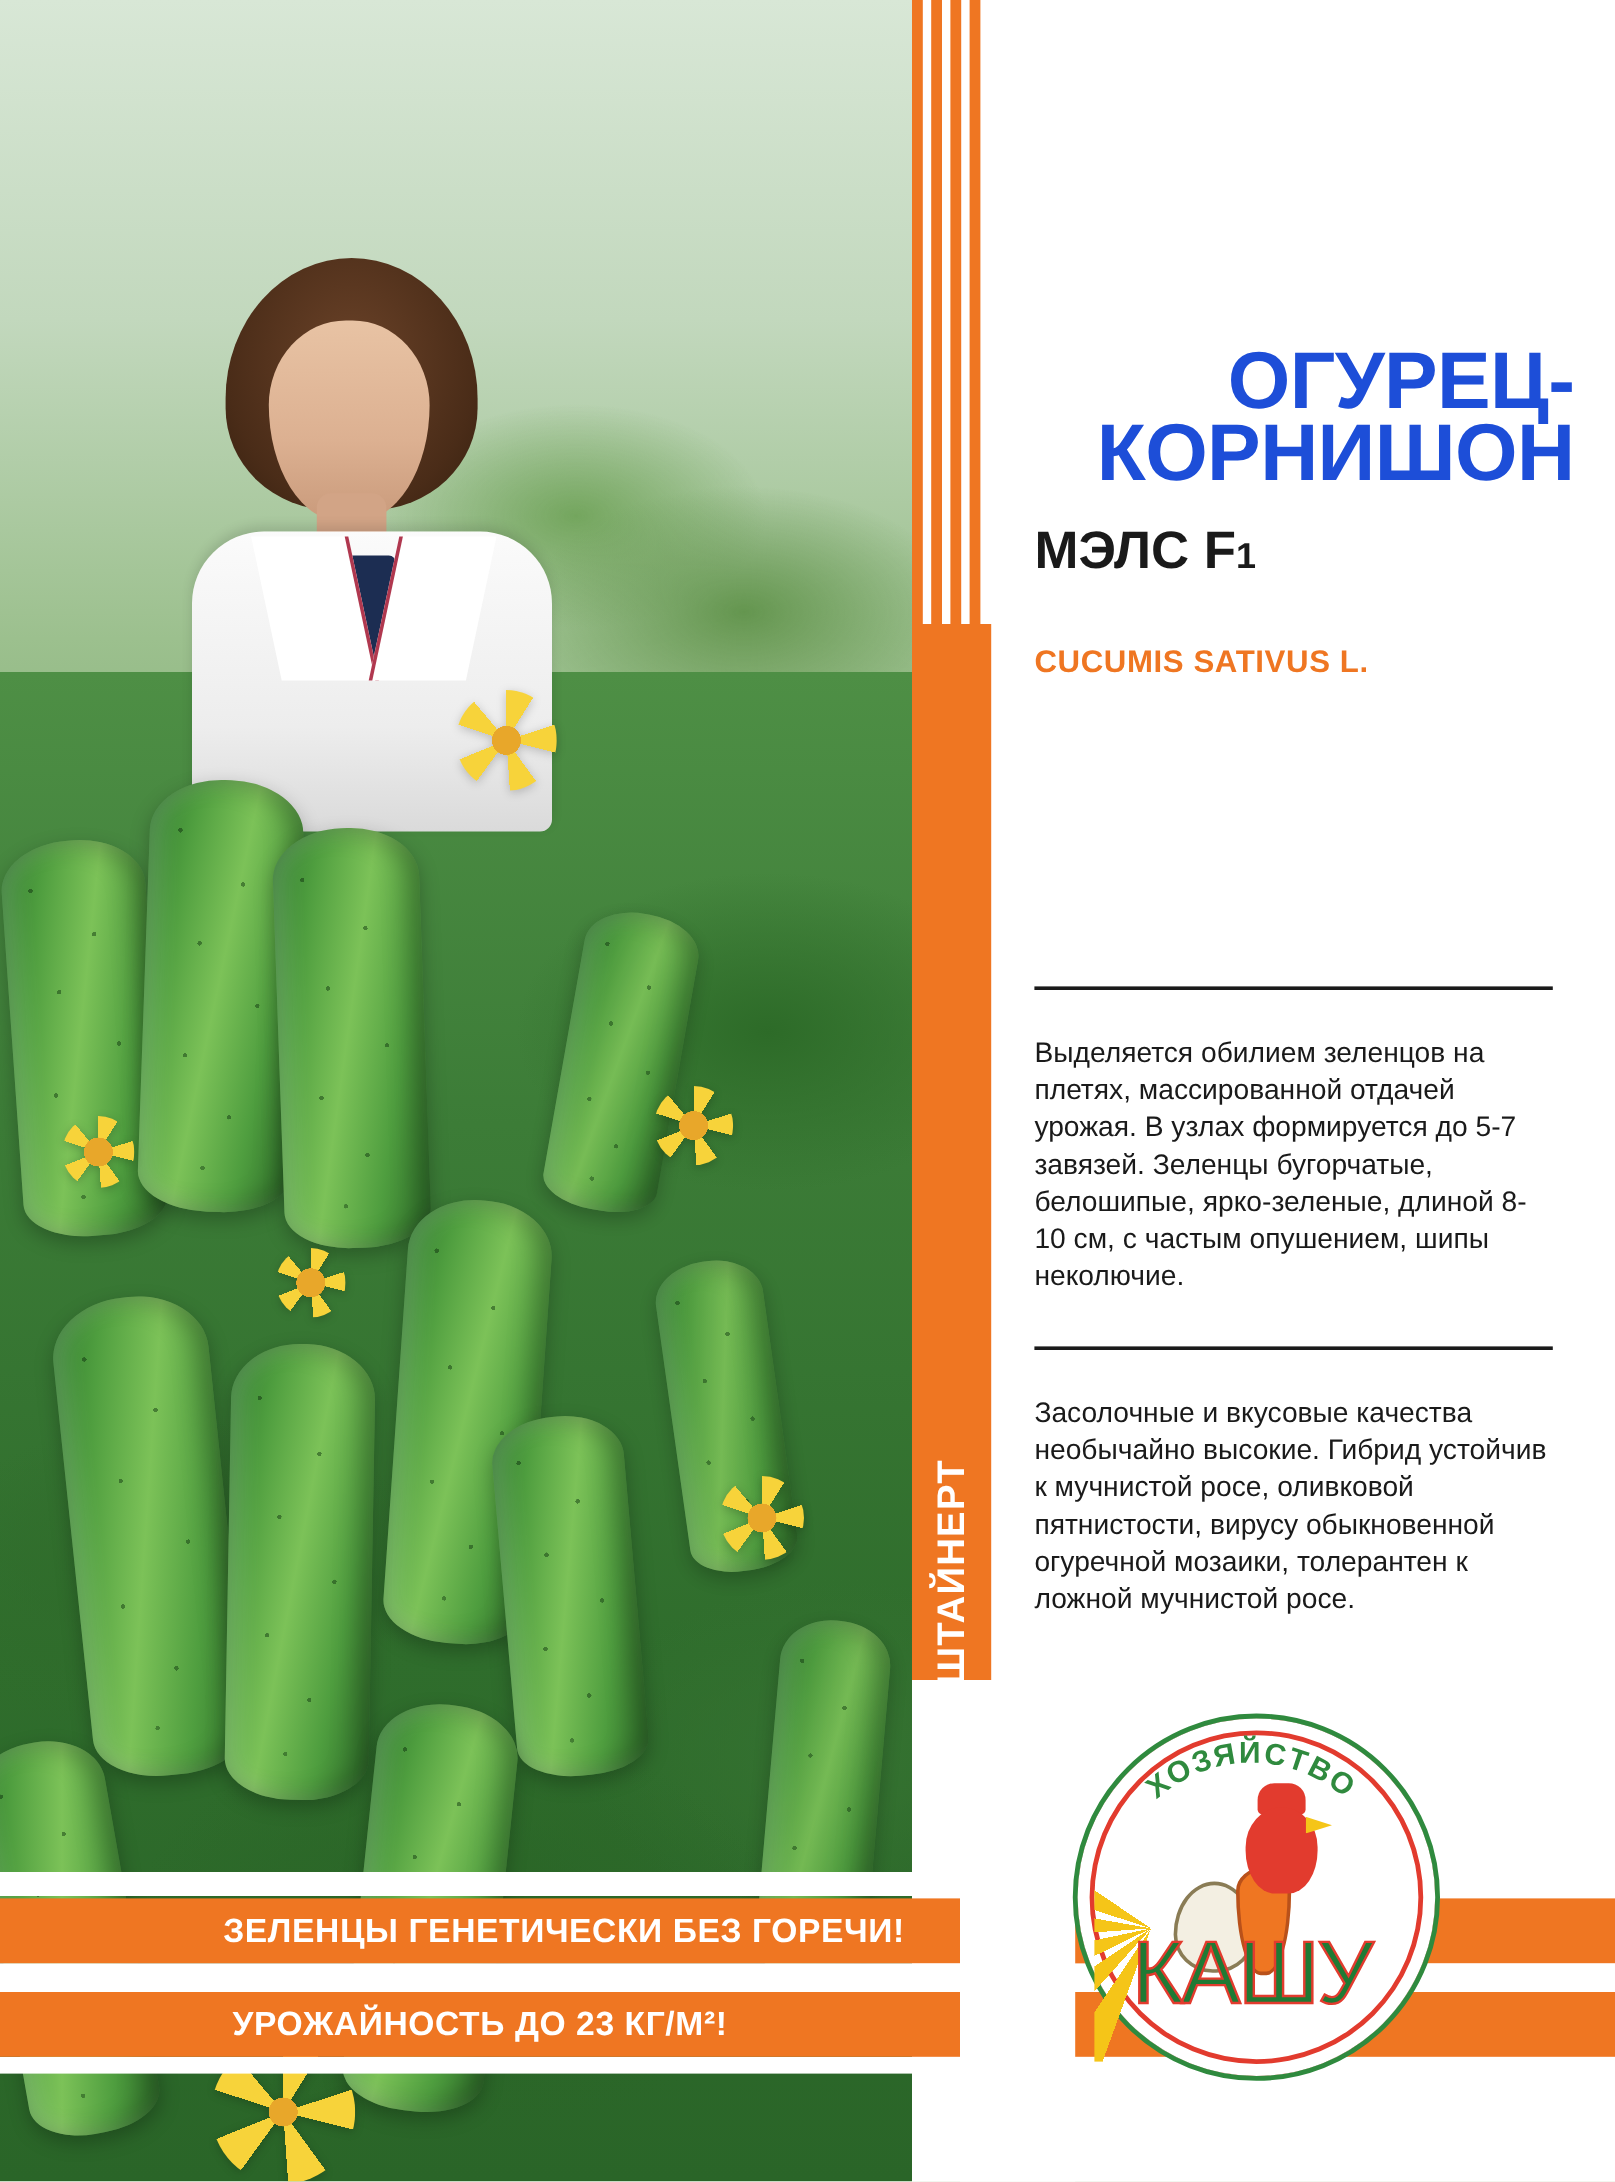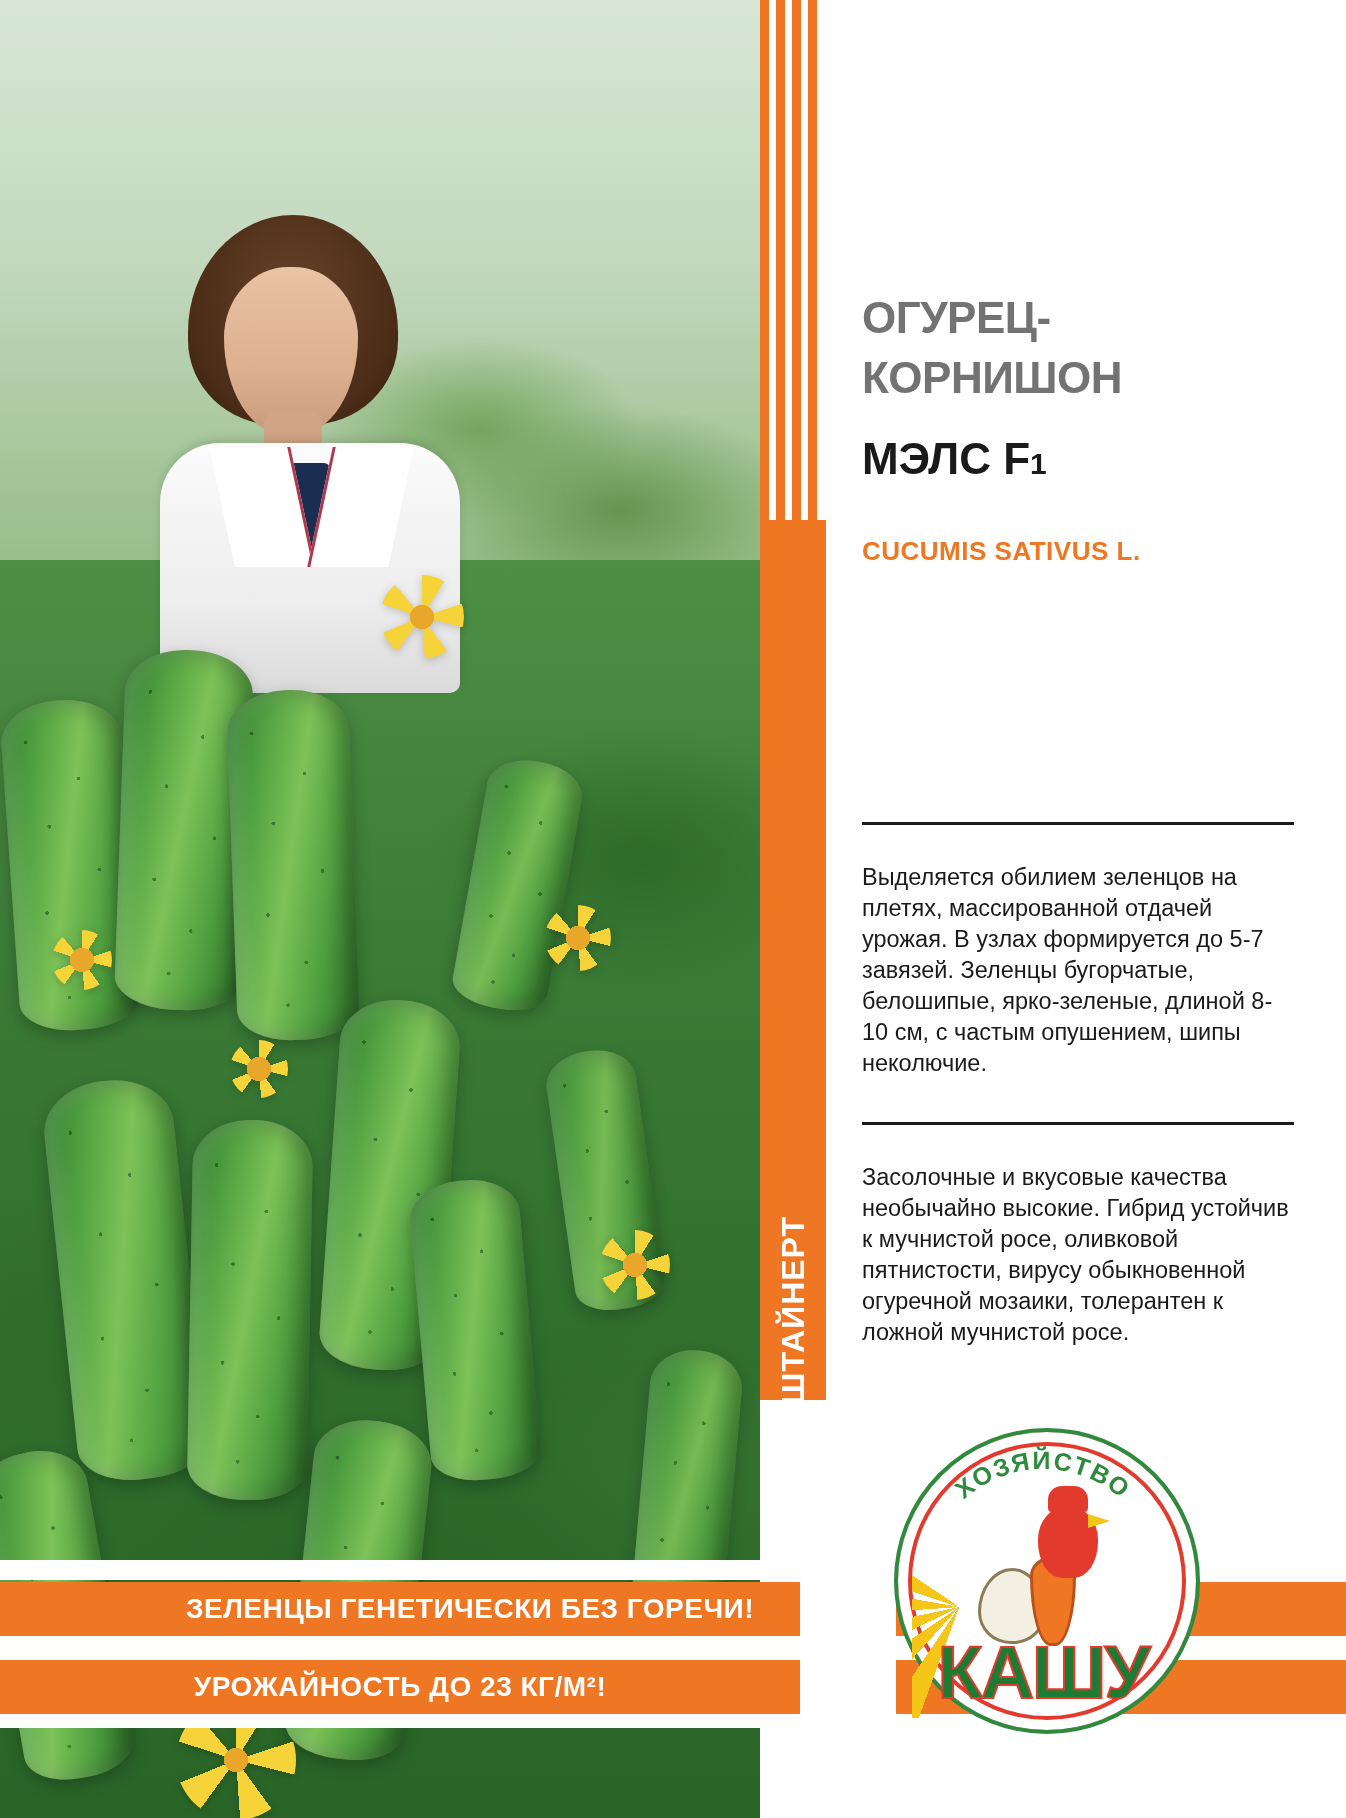--- a/index.html
+++ b/index.html
@@ -192,25 +192,26 @@
     left: 862px;
     top: 0;
     width: 440px;
     height: 1818px;
   }
   .title {
     position: absolute;
     left: 0;
     top: 288px;
     width: 450px;
-    font-size: 44px;
+    font-size: 67px;
     line-height: 60px;
     font-weight: bold;
-    color: #737373;
+    color: #1d4ed8;
     letter-spacing: -0.5px;
+    text-align: right;
   }
   .subtitle {
     position: absolute;
     left: 0;
     top: 434px;
     font-size: 44px;
     font-weight: bold;
     color: #1a1a1a;
   }
   .subtitle .f1sup { font-size: 30px; }
@@ -333,25 +334,25 @@
     position: absolute; left: 18px; top: 6px; width: 40px; height: 26px;
     background: #e23b2e; border-radius: 14px 14px 4px 4px;
   }
   .logo .rooster .beak {
     position: absolute; left: 58px; top: 34px; width: 22px; height: 14px;
     background: #f5c518; clip-path: polygon(0 0, 100% 50%, 0 100%);
   }
   .logo .brand {
     position: absolute;
     left: 16px;
-    top: 212px;
+    top: 183px;
     width: 298px;
     text-align: center;
     font-size: 74px;
-    font-weight: bold;
+    font-weight: normal;
     color: #1f7a34;
     letter-spacing: -2px;
     -webkit-text-stroke: 2px #e23b2e;
   }
   .logo .slogan {
     position: absolute;
     left: 16px;
     top: 272px;
     width: 298px;
     text-align: center;

